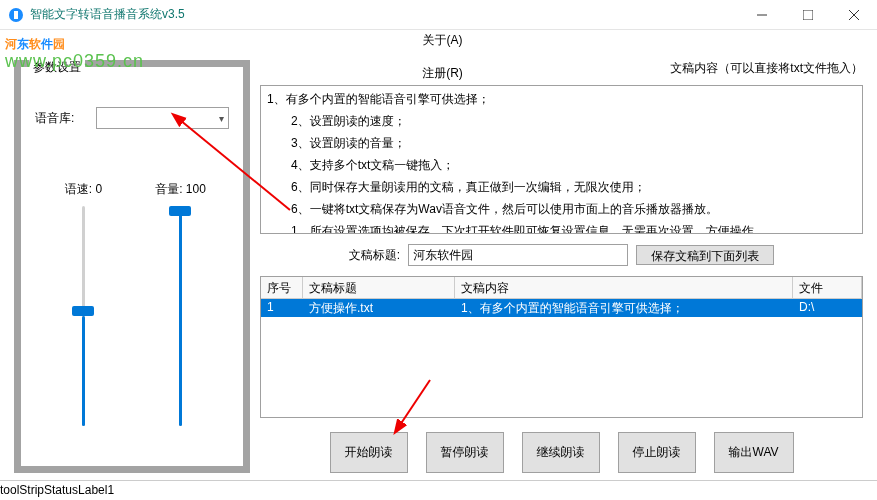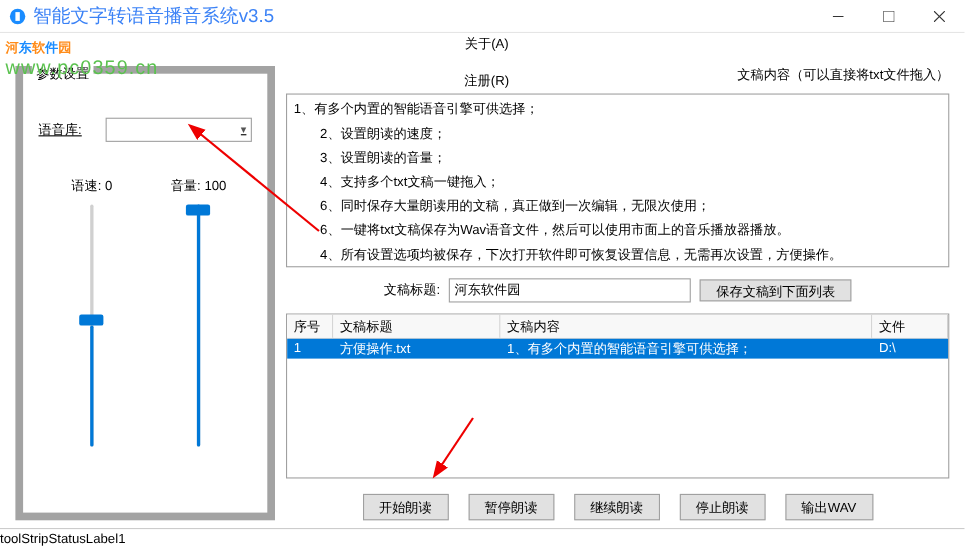--- a/index.html
+++ b/index.html
@@ -1,41 +1,41 @@
 <!DOCTYPE html>
 <html><head>
   <meta charset="utf-8">
   <style>
     * { margin: 0; padding: 0; box-sizing: border-box; font-family: "Microsoft YaHei", SimSun, sans-serif; font-size: 12px; }
     body { background: #fff; width: 877px; height: 500px; position: relative; overflow: hidden; }
     
     .titlebar { height: 30px; display: flex; align-items: center; padding-left: 8px; border-bottom: 1px solid #e5e5e5; }
     .titlebar-icon { width: 16px; height: 16px; margin-right: 6px; }
-    .titlebar-title { flex: 1; font-size: 17px; color: #3b82f6; }
+    .titlebar-title { flex: 1; font-size: 12px; color: #0f766e; }
     .titlebar-controls { display: flex; }
     .titlebar-btn { width: 46px; height: 30px; display: flex; align-items: center; justify-content: center; color: #333; }
     
     .menubar { height: 22px; display: flex; align-items: center; padding-left: 8px; gap: 12px; flex-direction: column; }
     .menubar-item { padding: 2px 4px; cursor: pointer; }
     
     .watermark { position: absolute; top: 30px; left: 5px; z-index: 10; pointer-events: none; }
     .wm-line1 { font-size: 20px; font-weight: bold; }
     .wm-char1 { color: #ff8c1a; }
     .wm-char2 { color: #1a8cff; }
     .wm-line2 { font-size: 18px; color: #5bc24f; margin-top: -2px; letter-spacing: 1px; }
     
     .content { display: flex; padding: 8px 14px 4px 14px; gap: 10px; height: 425px; }
     
     .left-panel { width: 236px; border: 7px solid #a3a3a3; padding: 12px 14px; position: relative; }
     .left-title { position: absolute; top: -8px; left: 8px; background: #fff; padding: 0 4px; }
-    .voice-row { display: flex; align-items: center; margin-top: 28px; gap: 22px; text-decoration: underline; }
+    .voice-row { display: flex; align-items: center; margin-top: 28px; gap: 22px; }
     .voice-combo { flex: 1; height: 22px; border: 1px solid #a0a0a0; background: #fff; display: flex; align-items: center; justify-content: flex-end; padding-right: 4px; }
     .combo-arrow { font-size: 10px; color: #555; }
     
-    .slider-labels { display: flex; margin-top: 32px; }
+    .slider-labels { display: flex; margin-top: 52px; }
     .slider-label { width: 50%; text-align: center; }
     .sliders { display: flex; margin-top: 8px; height: 240px; }
     .slider-col { width: 50%; display: flex; justify-content: center; position: relative; }
     .slider-track { width: 3px; background: #d0d0d0; height: 220px; position: relative; border-radius: 2px; }
     .slider-fill { position: absolute; bottom: 0; width: 3px; background: #0078d7; border-radius: 2px; }
     .slider-thumb { position: absolute; width: 22px; height: 10px; background: #0078d7; left: -10px; border-radius: 2px; }
     
     .right-panel { flex: 1; display: flex; flex-direction: column; gap: 6px; }
     .content-label { margin-bottom: 2px; text-align: right; }
     .text-area { border: 1px solid #a0a0a0; height: 160px; padding: 2px 6px; background: #fff; overflow: hidden; }
@@ -54,21 +54,21 @@
     .th:nth-child(3) { width: 338px; }
     .th:nth-child(4) { flex: 1; }
     .table-row { display: flex; background: #0078d7; color: #fff; height: 18px; }
     .td { padding: 1px 6px; overflow: hidden; white-space: nowrap; }
     .td:nth-child(1) { width: 42px; }
     .td:nth-child(2) { width: 152px; }
     .td:nth-child(3) { width: 338px; }
     .td:nth-child(4) { flex: 1; }
     
     .button-row { display: flex; gap: 18px; justify-content: center; margin-top: 8px; }
-    .action-btn { padding: 3px 14px; border: 1px solid #a0a0a0; background: #e1e1e1; height: 24px; }
+    .action-btn { padding: 3px 14px; border: 1px solid #a0a0a0; background: #e1e1e1; height: 41px; }
     
     .statusbar { position: absolute; bottom: 0; left: 0; right: 0; height: 20px; border-top: 1px solid #ccc; padding: 2px 0; }
     
     .arrow-red { position: absolute; pointer-events: none; z-index: 20; }
   </style>
 </head>
 <body>
 
 <div class="titlebar">
   <svg class="titlebar-icon" viewBox="0 0 16 16">
@@ -140,21 +140,21 @@
 
   <div class="right-panel">
     <div class="content-label">文稿内容（可以直接将txt文件拖入）</div>
     <div class="text-area">
       <div class="text-line">1、有多个内置的智能语音引擎可供选择；</div>
       <div class="text-line text-indent">2、设置朗读的速度；</div>
       <div class="text-line text-indent">3、设置朗读的音量；</div>
       <div class="text-line text-indent">4、支持多个txt文稿一键拖入；</div>
       <div class="text-line text-indent">6、同时保存大量朗读用的文稿，真正做到一次编辑，无限次使用；</div>
       <div class="text-line text-indent">6、一键将txt文稿保存为Wav语音文件，然后可以使用市面上的音乐播放器播放。</div>
-      <div class="text-line text-indent">4、所有设置选项均被保存，下次打开软件即可恢复设置信息，无需再次设置，方便操作。</div>
+      <div class="text-line text-indent">1、所有设置选项均被保存，下次打开软件即可恢复设置信息，无需再次设置，方便操作。</div>
     </div>
 
     <div class="title-row">
       <span>文稿标题:</span>
       <input class="title-input" value="河东软件园" style="">
       <button class="save-btn">保存文稿到下面列表</button>
     </div>
 
     <div class="table">
       <div class="table-header">

